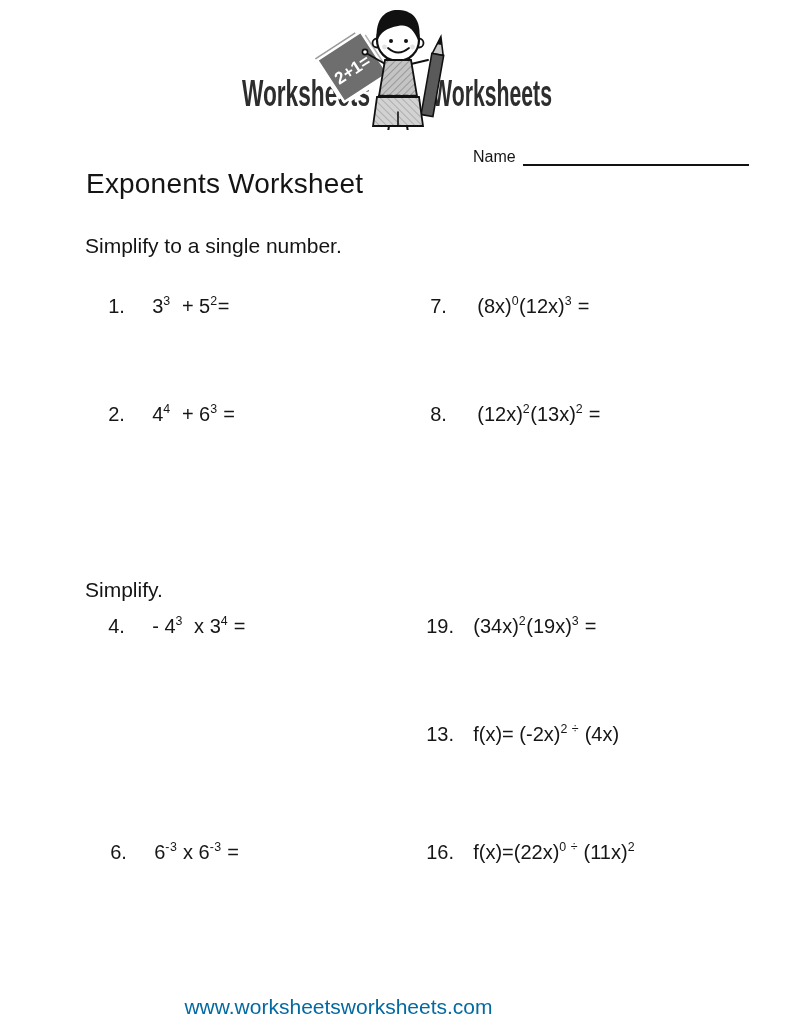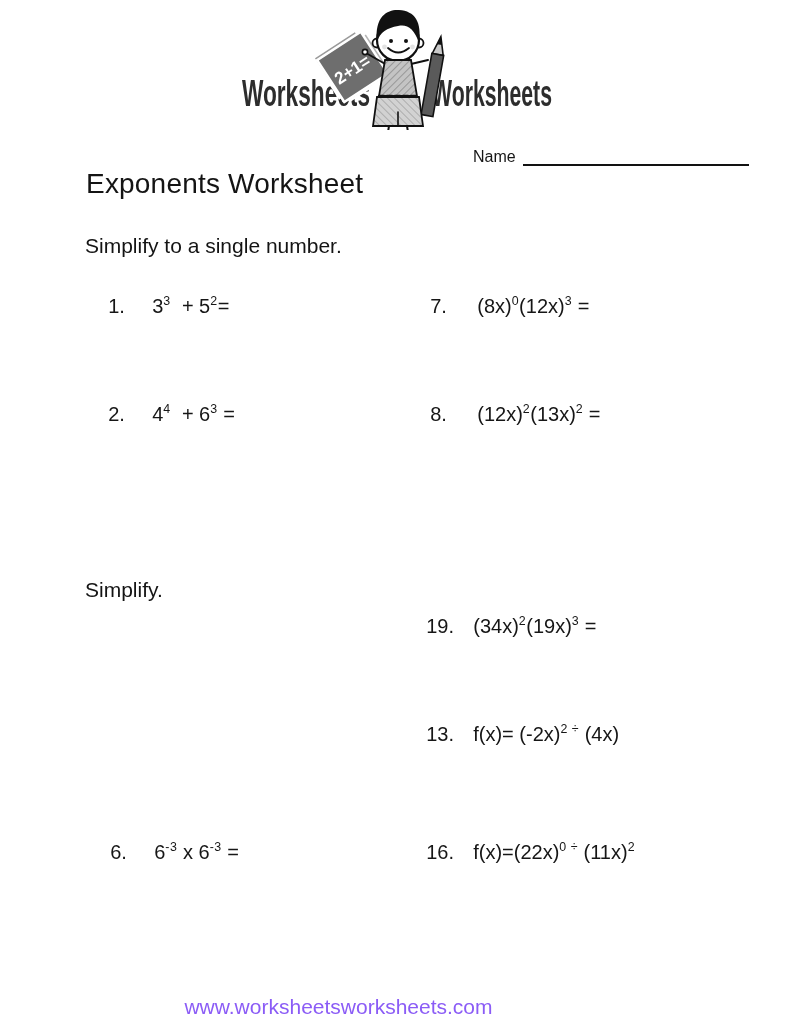--- a/index.html
+++ b/index.html
@@ -25,21 +25,21 @@
   .instr{position:absolute;margin:0;font-size:21px;color:#141414;}
   .instr-evaluate{left:85px;top:234px;}
   .instr-simplify{left:85px;top:544px;margin-top:34px;}
   .problem{position:absolute;font-size:20px;white-space:pre;}
   .pnum{display:inline-block;}
   .col-a .pnum{width:44px;}
   .col-b .pnum{width:47px;}
   .pexpr sup{font-size:62%;line-height:0;vertical-align:super;letter-spacing:.5px;}
   .footer-url{
     position:absolute;left:0;top:995px;width:677px;
-    text-align:center;font-size:21px;color:#8b5cf6;
+    text-align:center;font-size:21px;color:#0369a1;
   }
 </style>
 </head>
 <body>
 
 <div class="page">
 
   <svg class="logo" viewBox="0 0 360 128" xmlns="http://www.w3.org/2000/svg">
     <defs>
       <pattern id="hatchA" width="5" height="5" patternUnits="userSpaceOnUse" patternTransform="rotate(45)">
@@ -107,20 +107,23 @@
 
   <p class="instr instr-evaluate">Simplify to a single number.</p>
   <p class="instr instr-simplify">Simplify.</p>
 
   <div class="problem col-a" style="left:86px;top:272px">
     <span class="pnum">1.</span><span class="pexpr"><span>3</span><sup>3</sup><span>  + 5</span><sup>2</sup><span>=</span></span>
   </div>
   <div class="problem col-a" style="left:86px;top:380px">
     <span class="pnum">2.</span><span class="pexpr"><span>4</span><sup>4</sup><span>  + 6</span><sup>3</sup><span> =</span></span>
   </div>
+  <div class="problem col-a" style="left:86px;top:592px">
+    <span class="pnum">4.</span><span class="pexpr"><span>- 4</span><sup>3</sup><span>  x 3</span><sup>4</sup><span> =</span></span>
+  </div>
   <div class="problem col-a" style="left:88px;top:818px">
     <span class="pnum">6.</span><span class="pexpr"><span>6</span><sup>-3</sup><span> x 6</span><sup>-3</sup><span> =</span></span>
   </div>
 
   <div class="problem col-b" style="left:408px;top:272px">
     <span class="pnum">7.</span><span class="pexpr"><span>(8x)</span><sup>0</sup><span>(12x)</span><sup>3</sup><span> =</span></span>
   </div>
   <div class="problem col-b" style="left:408px;top:380px">
     <span class="pnum">8.</span><span class="pexpr"><span>(12x)</span><sup>2</sup><span>(13x)</span><sup>2</sup><span> =</span></span>
   </div>

